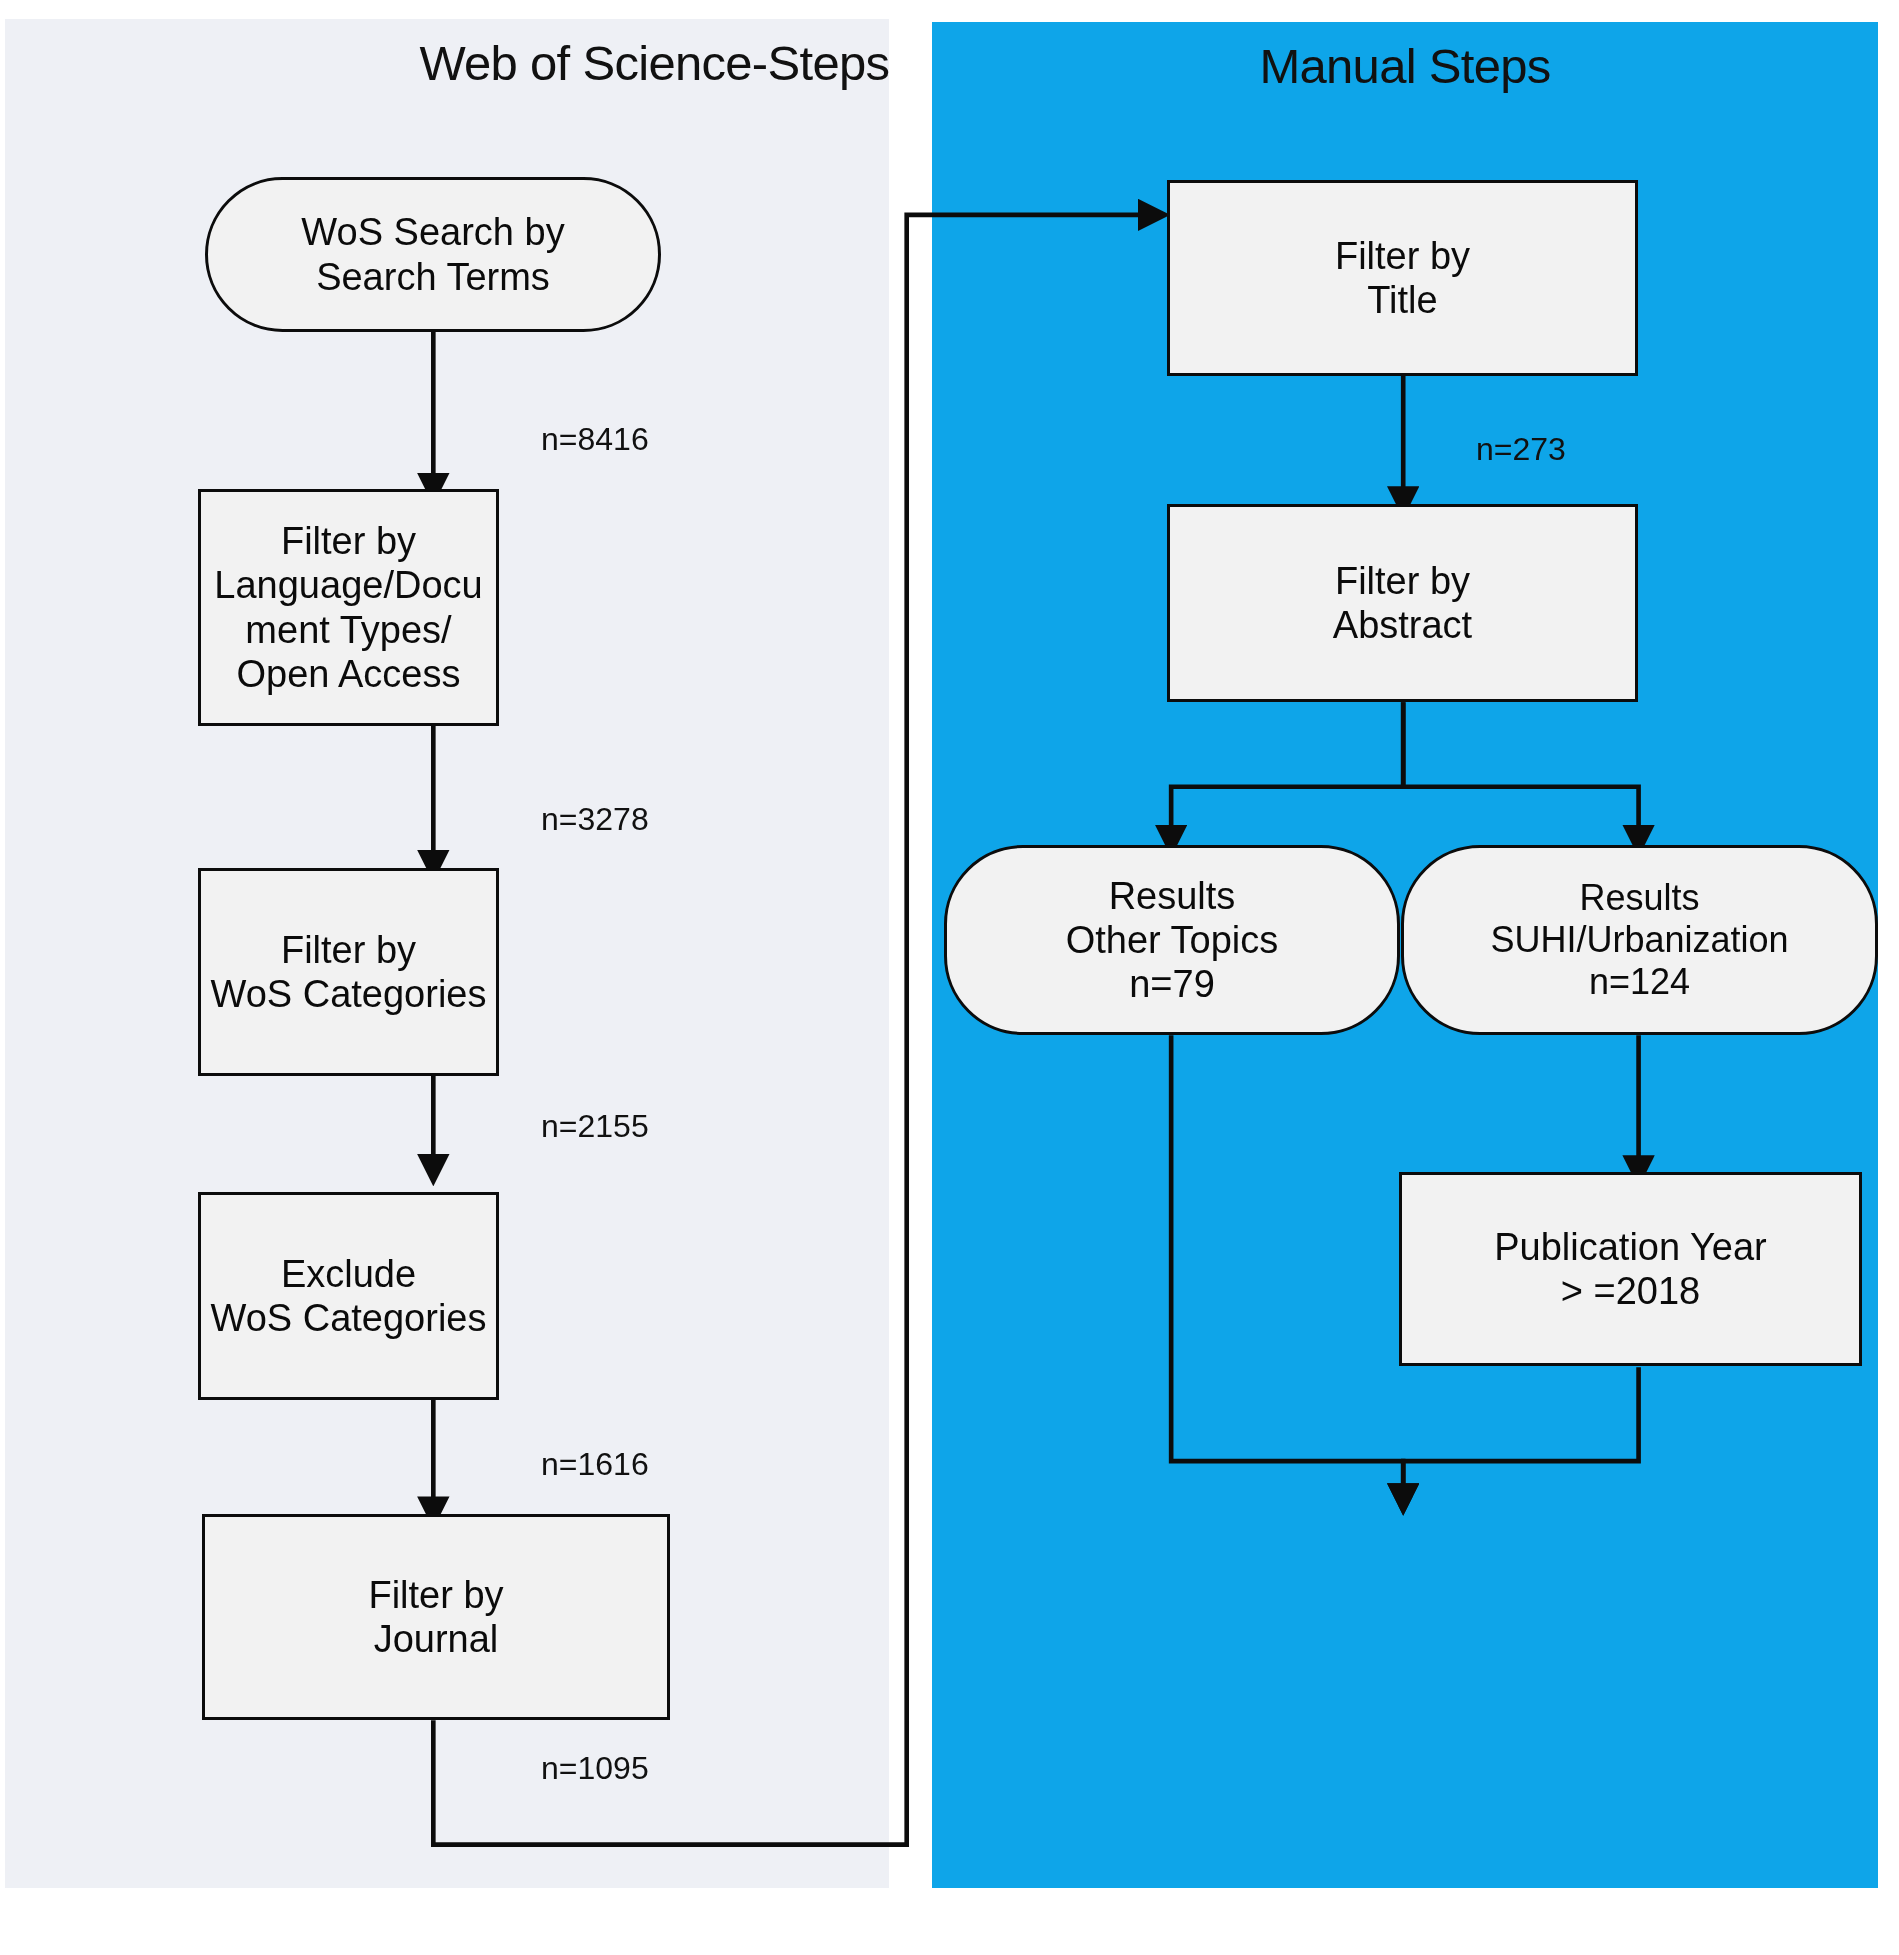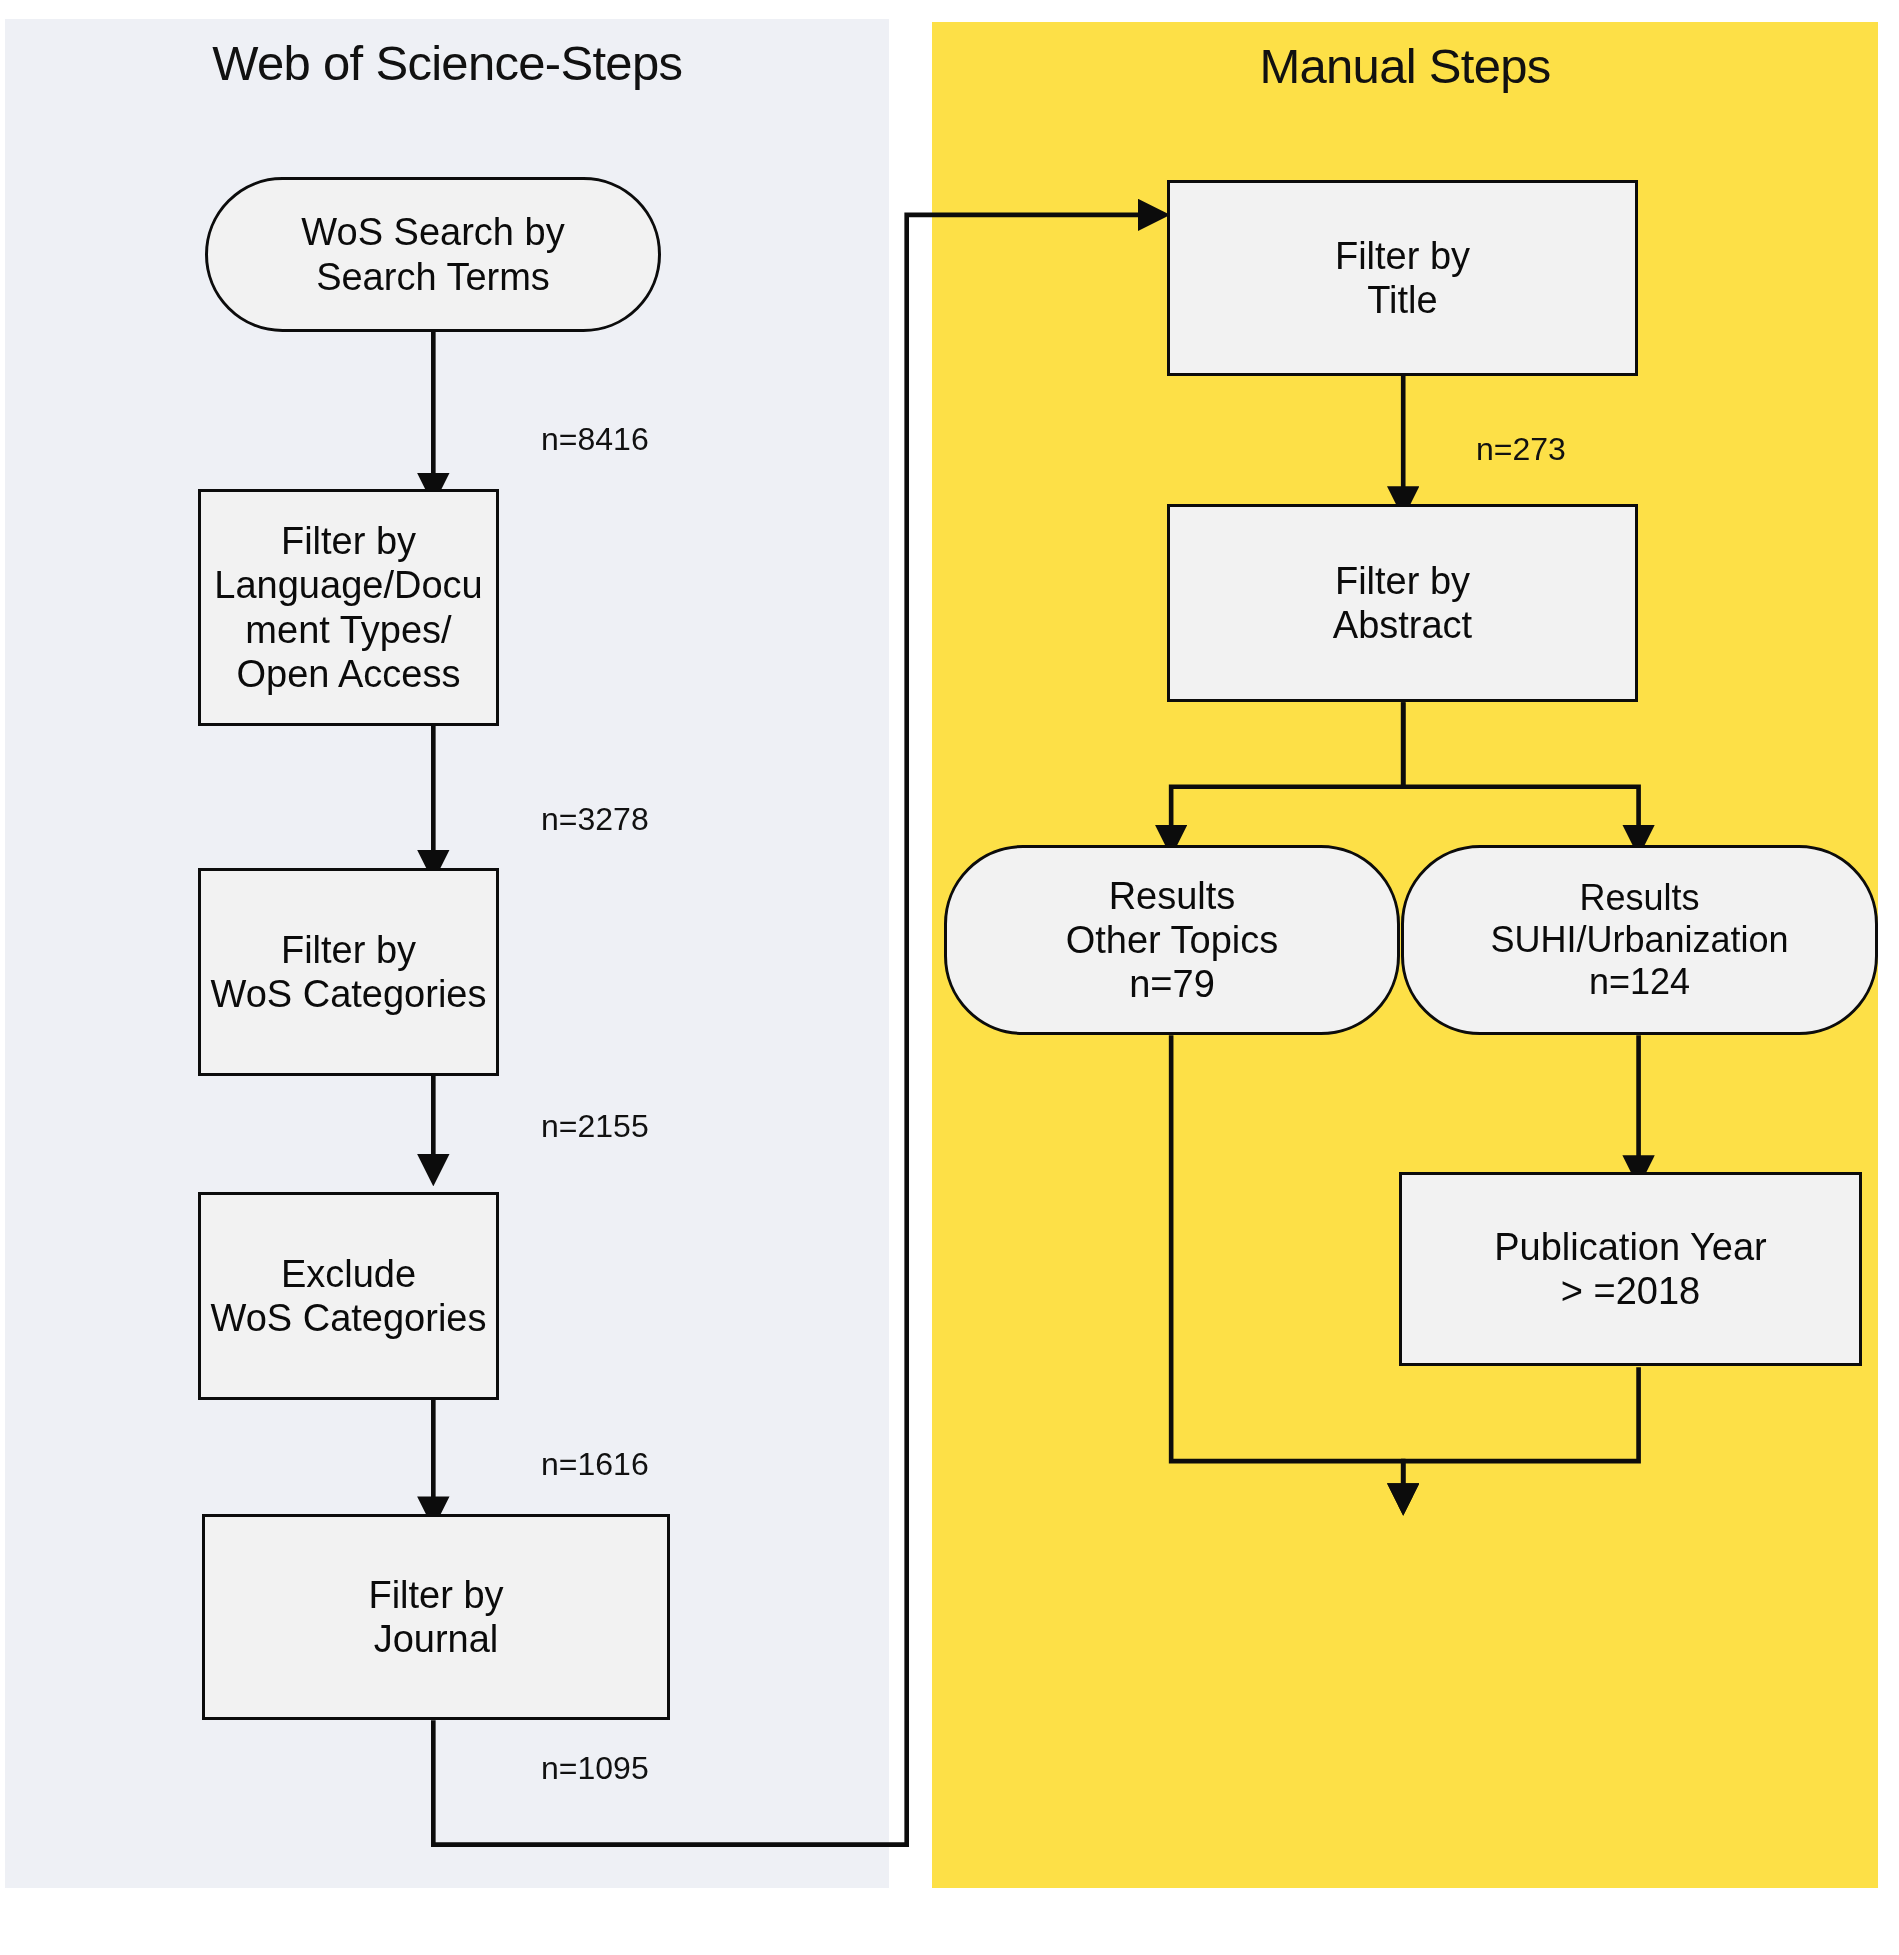--- a/index.html
+++ b/index.html
@@ -1,24 +1,24 @@
 <!DOCTYPE html>
 <html style="font-size:10.6px"><head>
 <meta charset="utf-8">
 <style>
   html,body{margin:0;padding:0;background:#ffffff;}
   body{width:1900px;height:1955px;position:relative;overflow:hidden;
        font-family:"Liberation Sans",sans-serif;color:#000;}
   #stage{position:absolute;left:0;top:0;width:1900px;height:1955px;}
   .panel{position:absolute;}
   #panel-wos{left:5.3px;top:18.5px;width:884px;height:1869px;background:#eef0f5;}
-  #panel-manual{left:932px;top:22px;width:946px;height:1866px;background:#fde047;}
+  #panel-manual{left:932px;top:22px;width:946px;height:1866px;background:#0ea5e9;}
   .panel-title{position:absolute;width:100%;text-align:center;font-size:49px;
                font-weight:400;letter-spacing:-0.7px;color:#111;line-height:1;}
-  #title-wos{top:20px;}
+  #title-wos{top:20px;text-align:right;}
   #title-manual{top:20px;}
   .node{position:absolute;background:#f2f2f2;border:3.3px solid #0c0c0c;
         box-sizing:border-box;display:flex;align-items:center;justify-content:center;
         text-align:center;}
   .node .txt{display:block;width:100%;white-space:pre-line;line-height:1.16;
              font-size:38px;color:#0b0b0b;}
   .rounded{border-radius:79px;}
   .nlabel{position:absolute;font-size:32px;color:#111;line-height:1;white-space:nowrap;}
   svg.edges{position:absolute;left:0;top:0;width:1900px;height:1955px;
             pointer-events:none;overflow:visible;}

